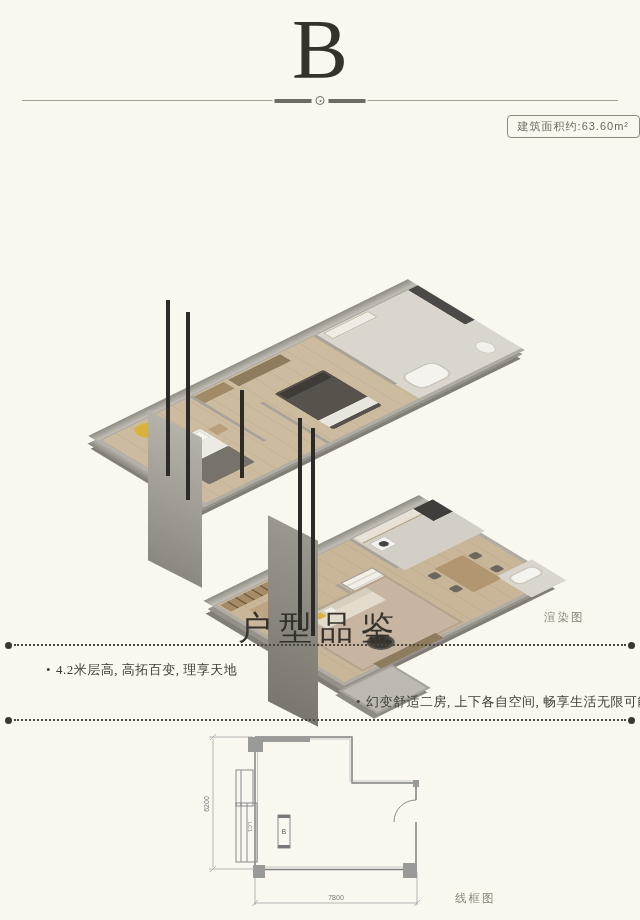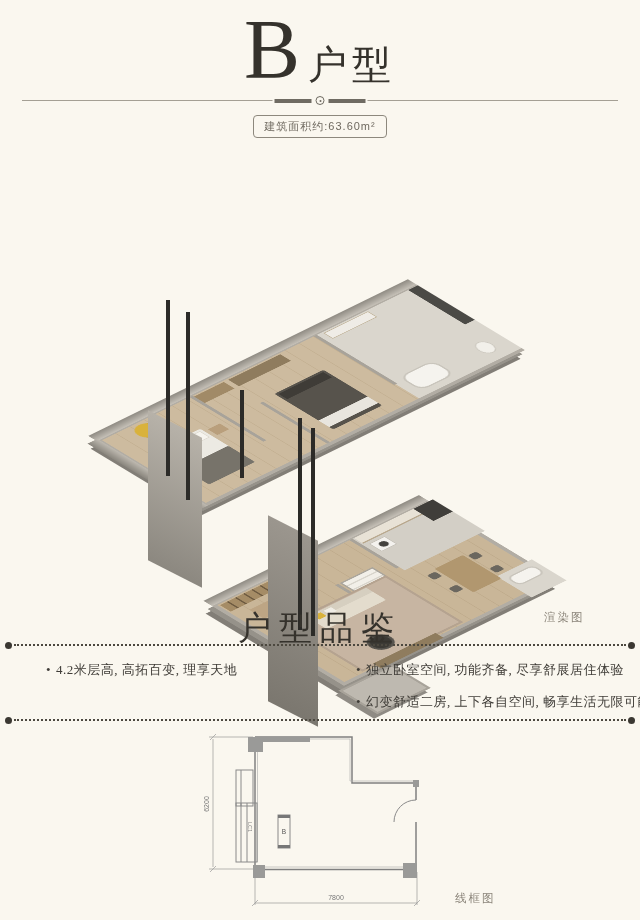--- a/index.html
+++ b/index.html
@@ -14,21 +14,21 @@
   .title-letter { font-size:84px; line-height:1; font-weight:400; color:#35322c; }
   .title-suffix { font-size:39px; letter-spacing:5px; margin-left:8px; color:#35322c; }
   
   .divider { position:absolute; top:96px; left:22px; right:22px; height:10px; }
   .divider .line { position:absolute; top:4px; left:0; right:0; height:1px; background:#a49f94; }
   .divider .center { position:absolute; top:0; left:50%; transform:translateX(-50%); display:flex; align-items:center; gap:4px; background:#faf7ef; padding:0 2px; }
   .divider .bar { width:37px; height:4px; background:#6f6b62; }
   .divider .orn { width:9px; height:9px; border:1px solid #6f6b62; border-radius:50%; position:relative; }
   .divider .orn::after { content:""; position:absolute; left:2.5px; top:2.5px; width:2px; height:2px; background:#6f6b62; border-radius:50%; }
   
-  .badge-row { position:absolute; top:115px; left:0; right:0; display:flex; justify-content:center; }
+  .badge-row { position:absolute; top:115px; left:0; right:0; display:flex; justify-content:flex-end; }
   .area-badge { border:1px solid #8d887d; border-radius:4px; padding:3px 10px; font-size:11px; letter-spacing:1px; color:#6e695f; font-family:"Liberation Sans","DejaVu Sans",sans-serif; }
   
   .scene { position:absolute; left:0; top:140px; width:640px; height:470px; }
   .iso { position:absolute; left:95px; top:300px; width:0; height:0; transform:rotateX(57deg) rotateZ(-42deg); transform-origin:0 0; }
   .unit { position:absolute; border:5px solid #b2ada4; box-shadow:-7px 4px 0 #96928a, -14px 9px 0 #827e77; }
   .unit-upper { left:0; top:0; width:430px; height:165px;
     background:repeating-linear-gradient(90deg,#cdbb9f 0 18px,#c3b092 18px 19px); }
   .unit-lower { left:-117px; top:302px; width:290px; height:200px;
     background:repeating-linear-gradient(90deg,#c9b698 0 18px,#bfab8c 18px 19px); }
   .backwall { position:absolute; left:-5px; right:-5px; top:-15px; height:13px; background:linear-gradient(#8f8b83,#c6c1b8); }
@@ -54,21 +54,20 @@
   .wire { position:absolute; left:195px; top:727px; }
   .wire text { font-family:"Liberation Sans","DejaVu Sans",sans-serif; }
 </style>
 </head>
 <body>
 
 <div class="page">
 
   <div class="title-row">
     <span class="title-letter">B</span>
-    <span class="title-suffix">户型</span>
   </div>
 
   <div class="divider">
     <div class="line"></div>
     <div class="center">
       <div class="bar"></div>
       <div class="orn"></div>
       <div class="bar"></div>
     </div>
   </div>
@@ -159,23 +158,20 @@
 
   <div class="features-heading">户型品鉴</div>
 
   <div class="dotline" style="top:644px;">
     <div class="end l"></div>
     <div class="end r"></div>
   </div>
 
   <div class="bullet-item" style="left:46px;top:661px;text-align:center;">
     <span class="dot">•</span><span>4.2米层高, 高拓百变, 理享天地</span>
-  </div>
-  <div class="bullet-item" style="left:356px;top:661px;">
-    <span class="dot">•</span><span>独立卧室空间, 功能齐备, 尽享舒展居住体验</span>
   </div>
   <div class="bullet-item" style="left:356px;top:693px;">
     <span class="dot">•</span><span>幻变舒适二房, 上下各自空间, 畅享生活无限可能</span>
   </div>
 
   <div class="dotline" style="top:719px;">
     <div class="end l"></div>
     <div class="end r"></div>
   </div>
 

